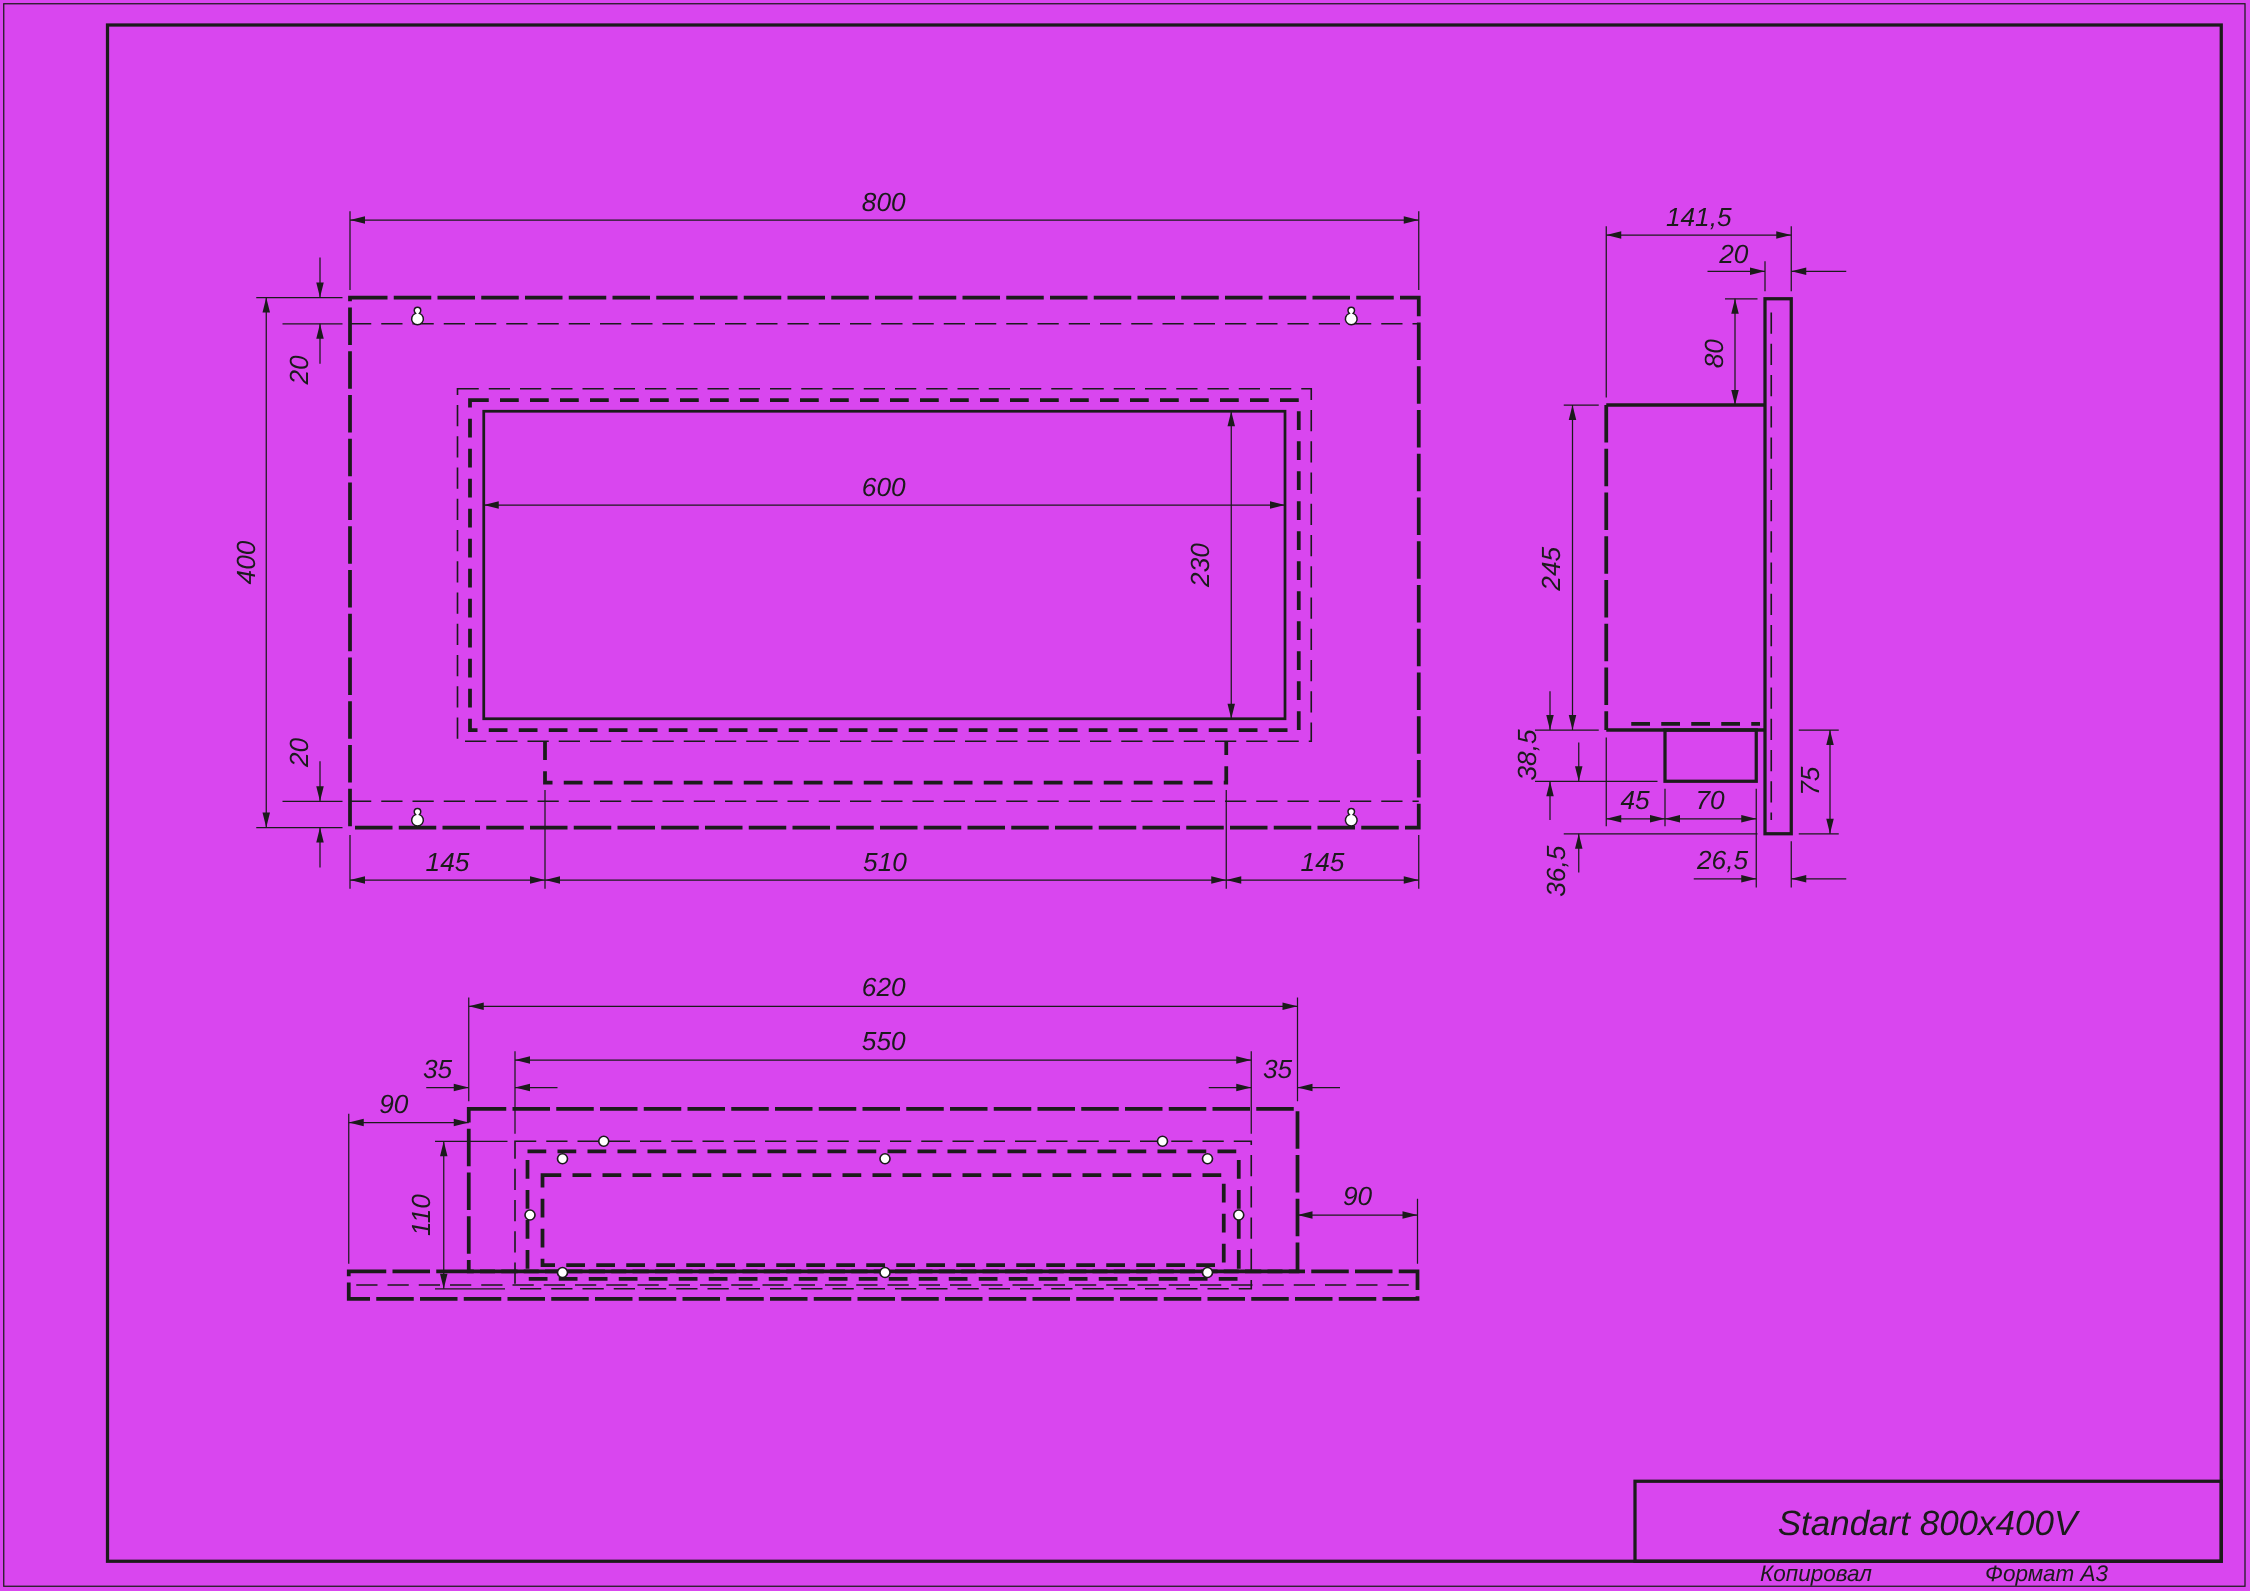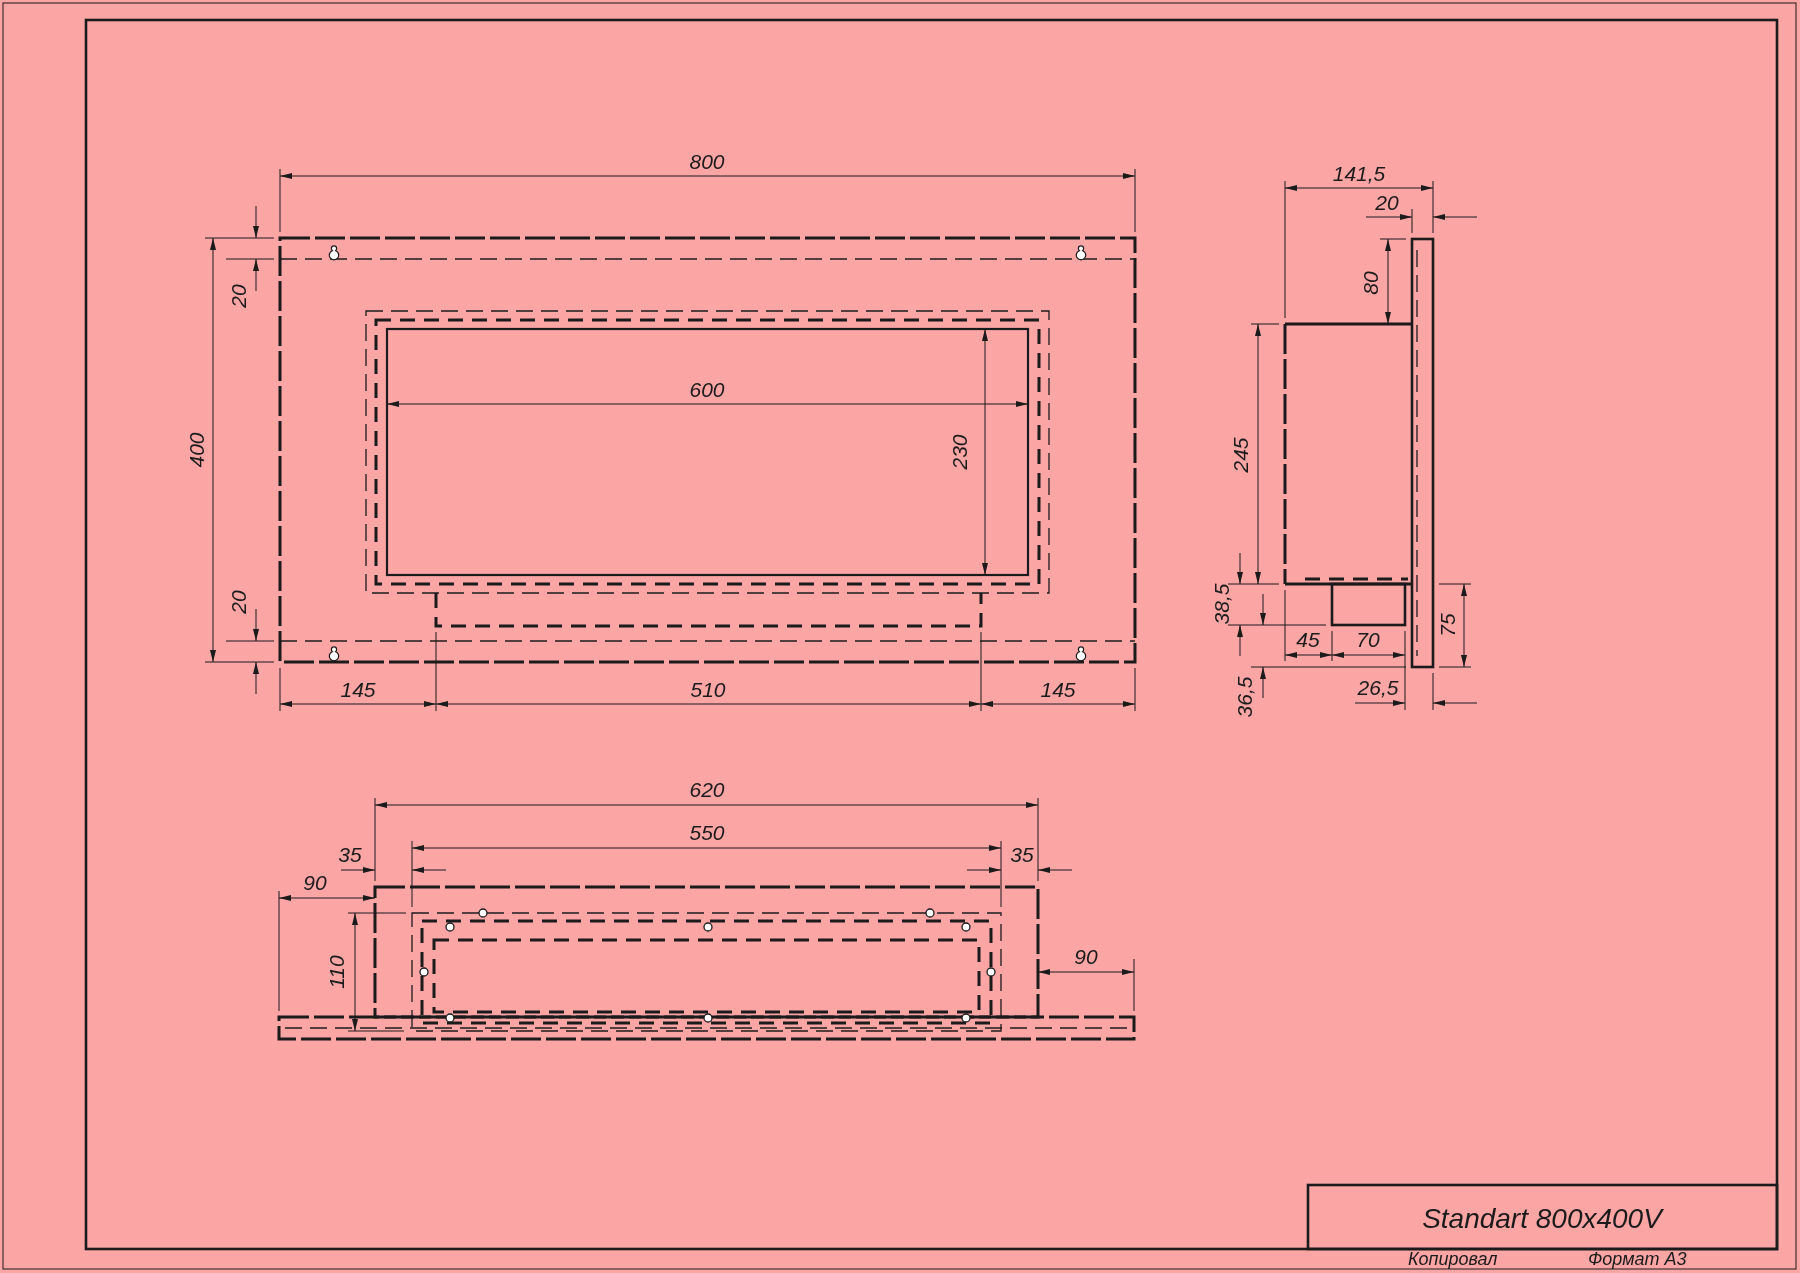--- a/index.html
+++ b/index.html
@@ -1,16 +1,16 @@
 <!DOCTYPE html>
 <html><head>
 <meta charset="utf-8">
 <style>
   html,body{margin:0;padding:0;background:#e8e8e8;}
-  .sheet{width:1800px;height:1273px;background:#fca5a5;position:relative;margin:0 auto;}
+  .sheet{width:1800px;height:1273px;background:#d946ef;position:relative;margin:0 auto;}
   svg{display:block;font-family:"Liberation Sans",sans-serif;}
   .ext,.dim{stroke:#1b1b1b;stroke-width:1;fill:none;}
   .ln{stroke:#1b1b1b;stroke-width:2.8;fill:none;}
   .ln2{stroke:#1b1b1b;stroke-width:2.2;fill:none;}
   .cut{stroke:#1b1b1b;stroke-width:3;fill:none;stroke-dasharray:30 5;}
   .hid{stroke:#1b1b1b;stroke-width:3;fill:none;stroke-dasharray:15 9;}
   .thd{stroke:#1b1b1b;stroke-width:1.3;fill:none;stroke-dasharray:17 8;}
   .frame-thin{stroke:#1b1b1b;stroke-width:1;fill:none;}
   .frame-thick{stroke:#1b1b1b;stroke-width:2.6;fill:none;}
   .dimtext{font-style:italic;font-size:21px;fill:#1b1b1b;text-anchor:middle;}

